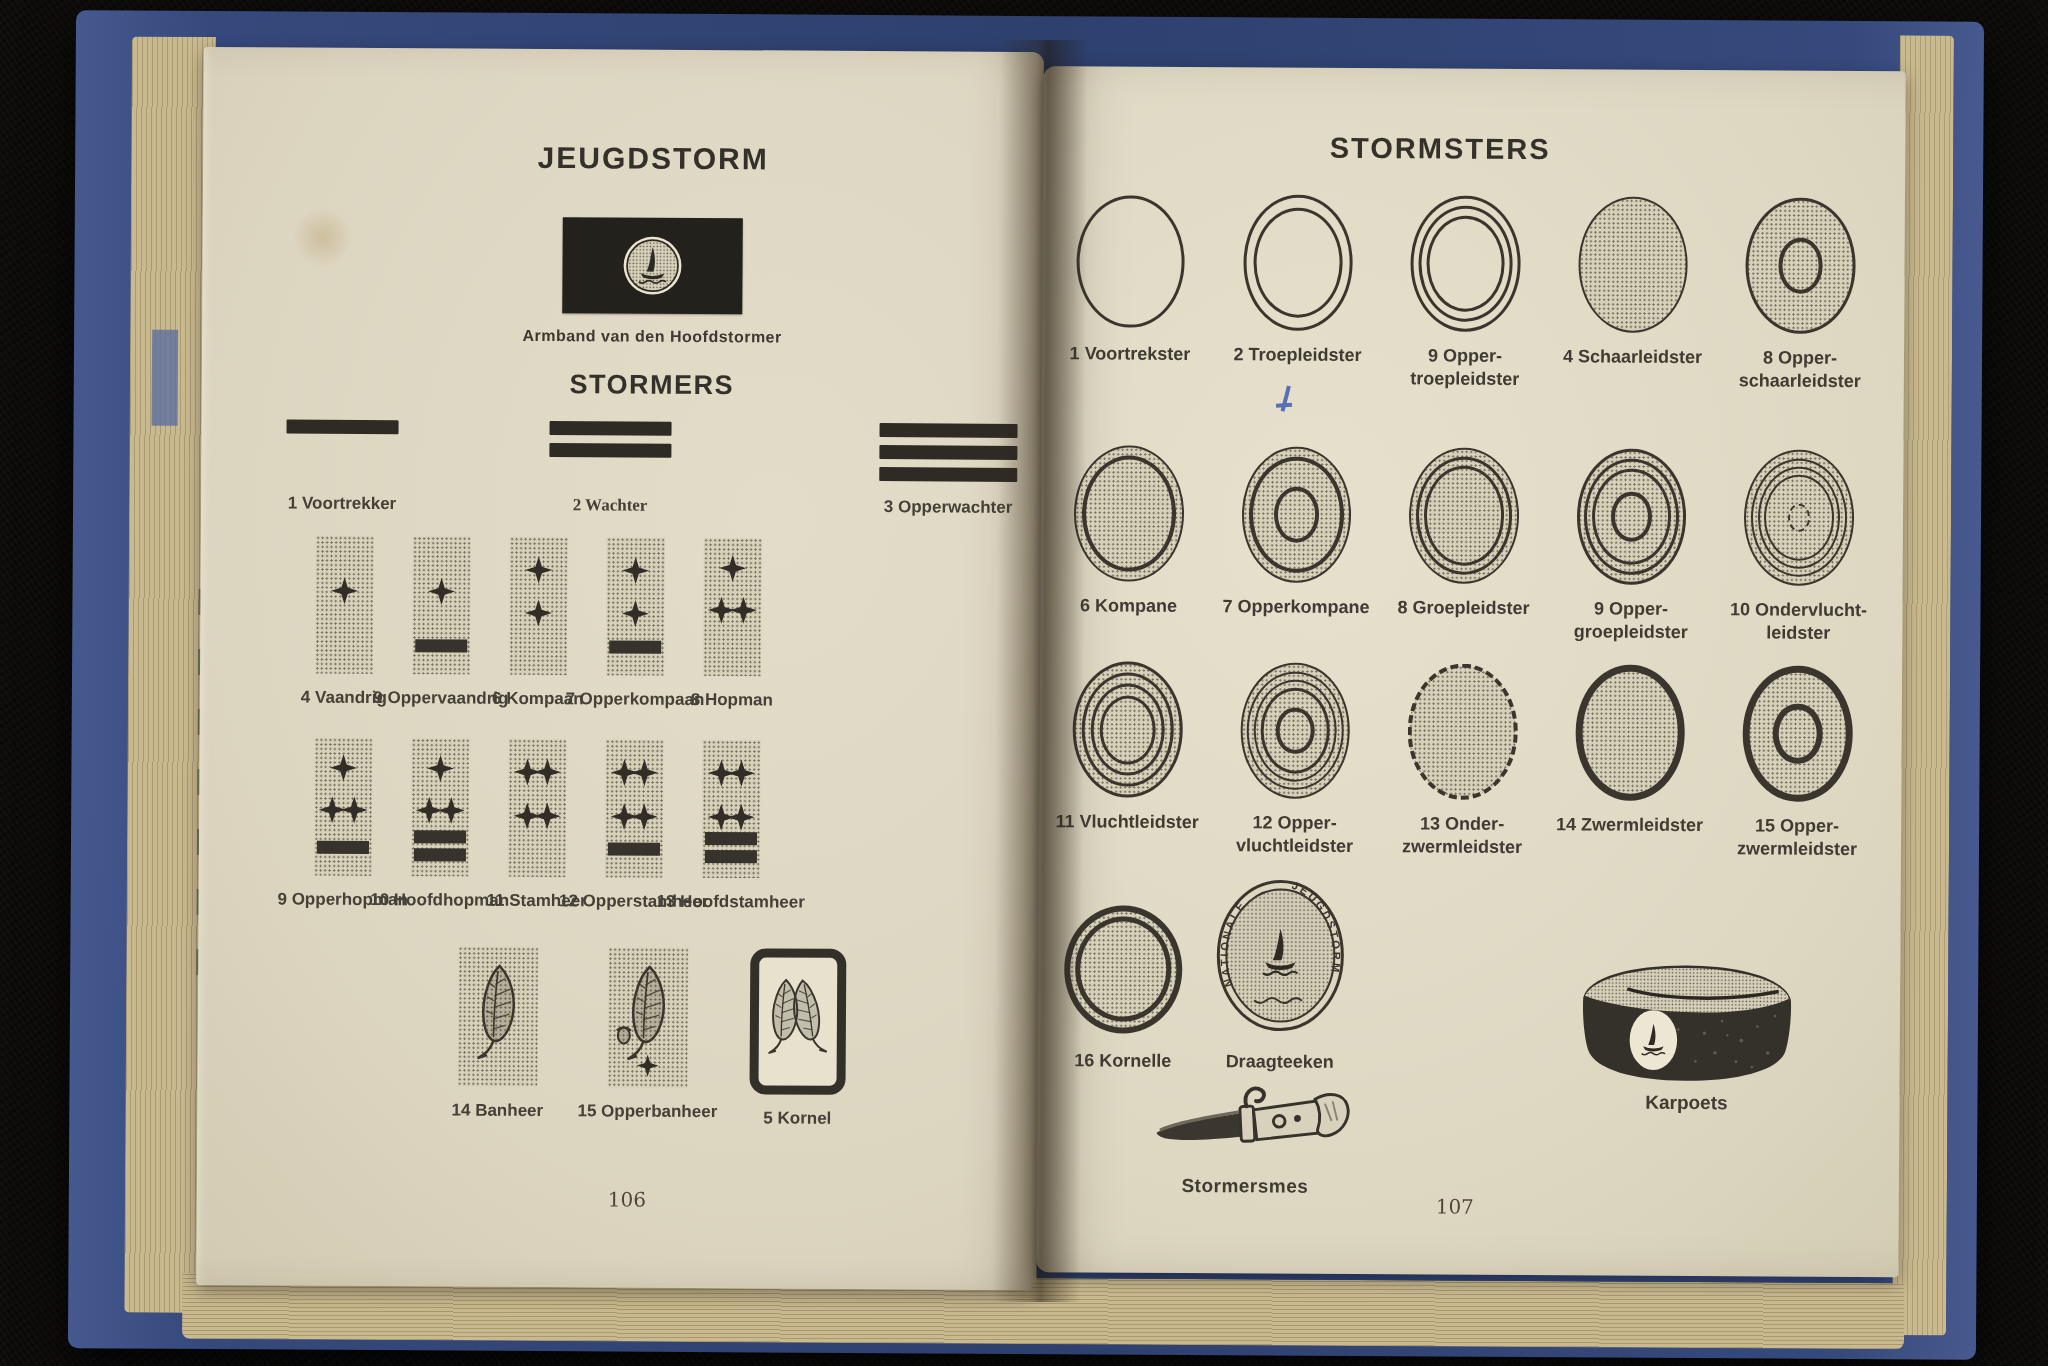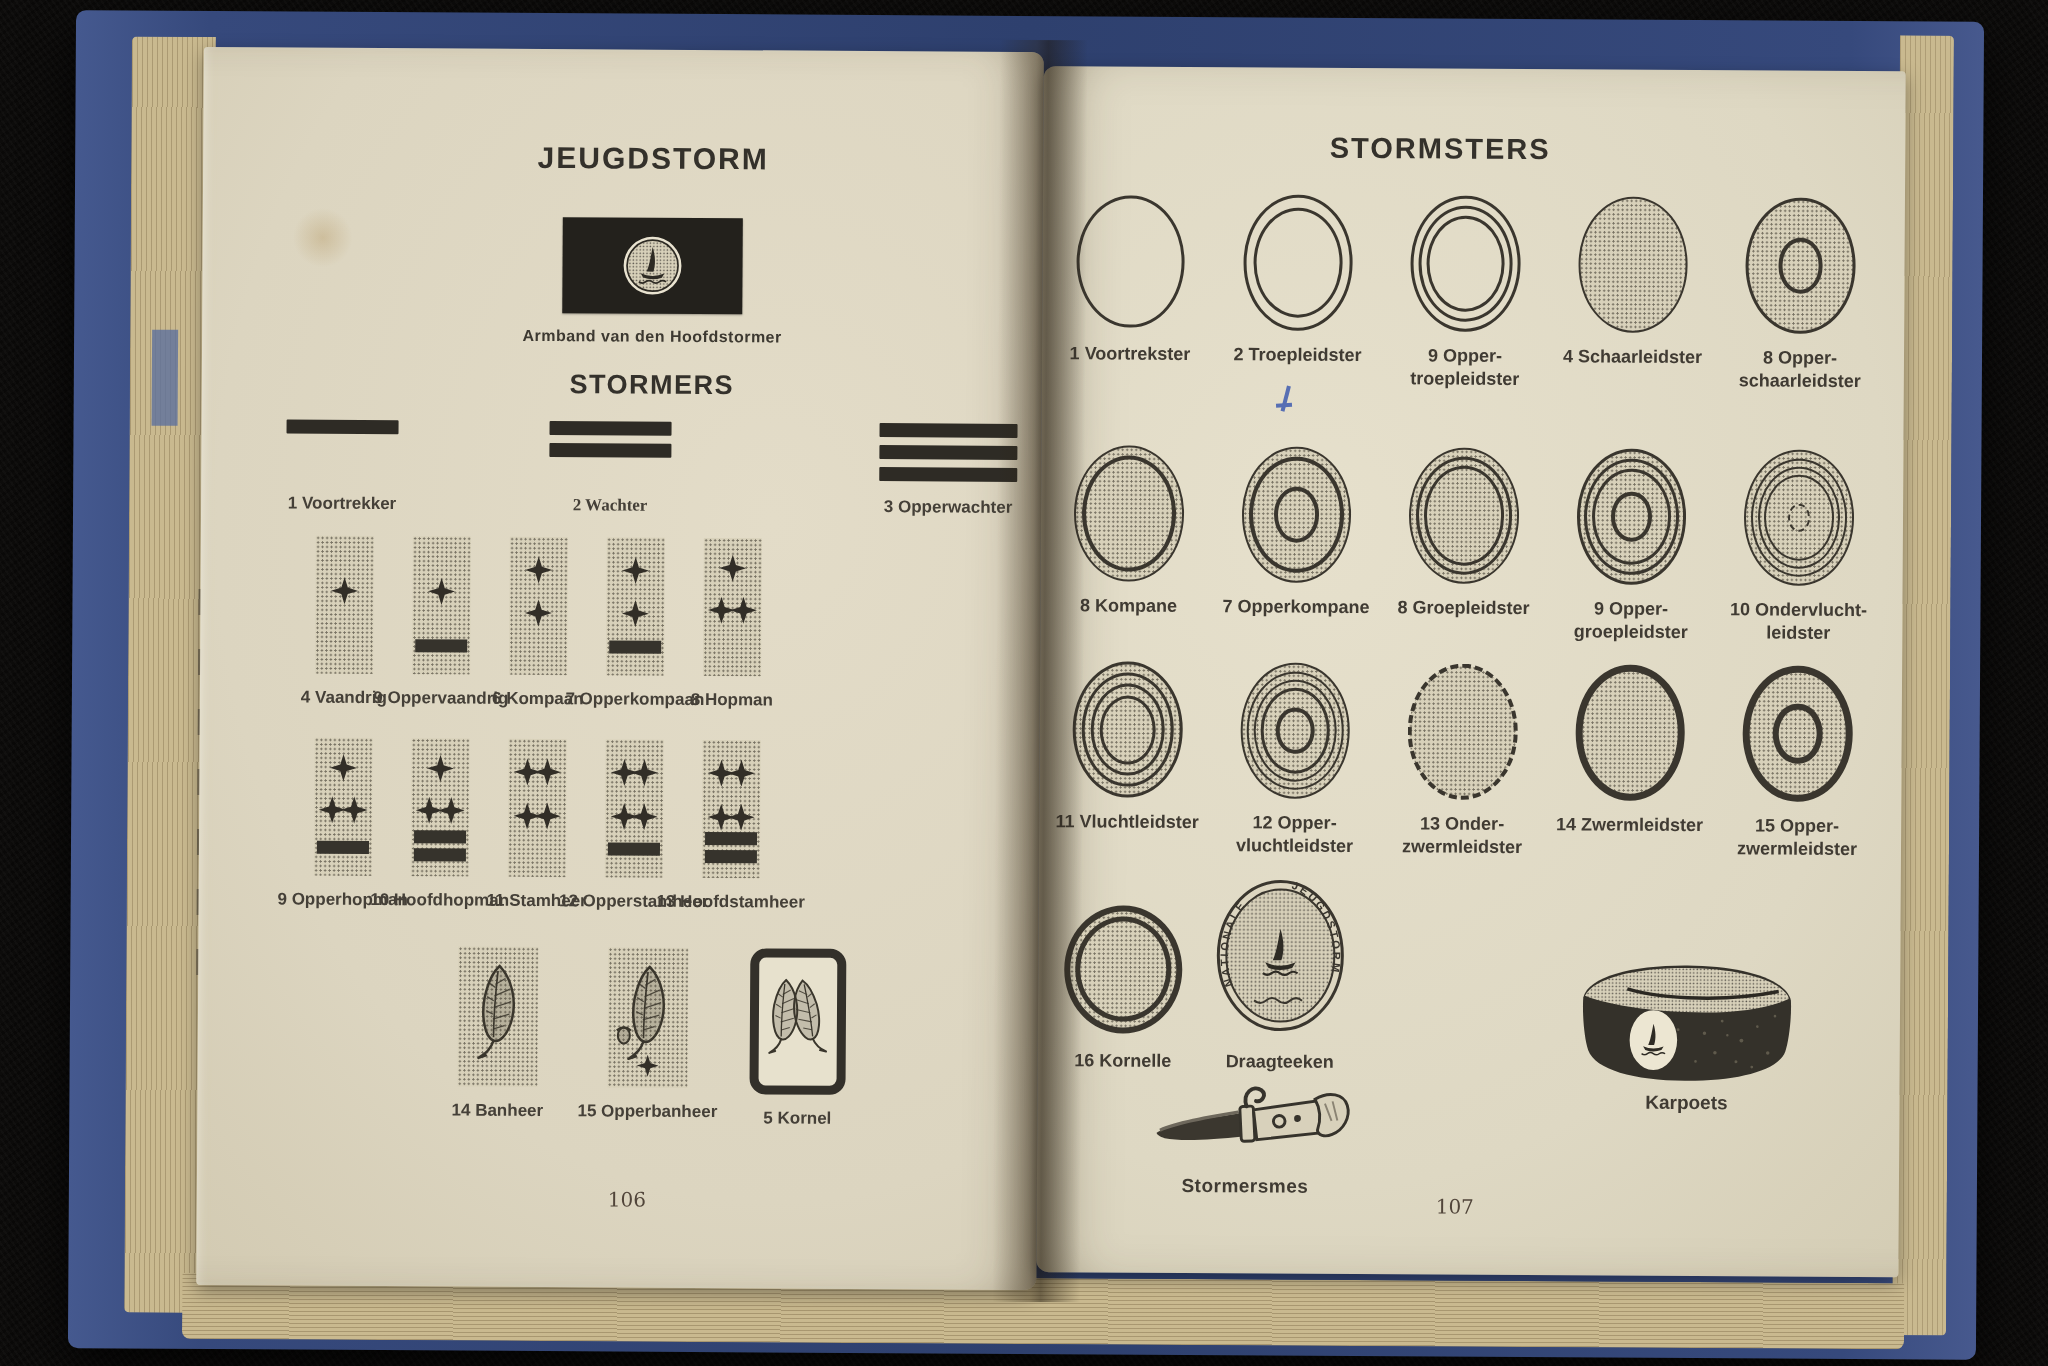--- a/index.html
+++ b/index.html
@@ -423,21 +423,21 @@
             <div class="badge-label2">schaarleidster</div>
           </div>
         </div>
       <div class="badge-row badge-row-2" id="badge-row-2">
           <div class="badge-col">
             <div class="badge">
               <div class="badge-fill halftone" style="inset: 2%;"></div>
               <div class="ring" style="inset: 1%; border-width: 2px;"></div>
               <div class="ring" style="inset: 8%; border-width: 4px;"></div>
             </div>
-            <div class="badge-label">8 Kompane</div>
+            <div class="badge-label">6 Kompane</div>
           </div>
           <div class="badge-col">
             <div class="badge">
               <div class="badge-fill halftone" style="inset: 2%;"></div>
               <div class="ring" style="inset: 1%; border-width: 2px;"></div>
               <div class="ring" style="inset: 8%; border-width: 4px;"></div>
               <div class="ring" style="inset: 30%; border-width: 4px;"></div>
             </div>
             <div class="badge-label">7 Opperkompane</div>
           </div>

